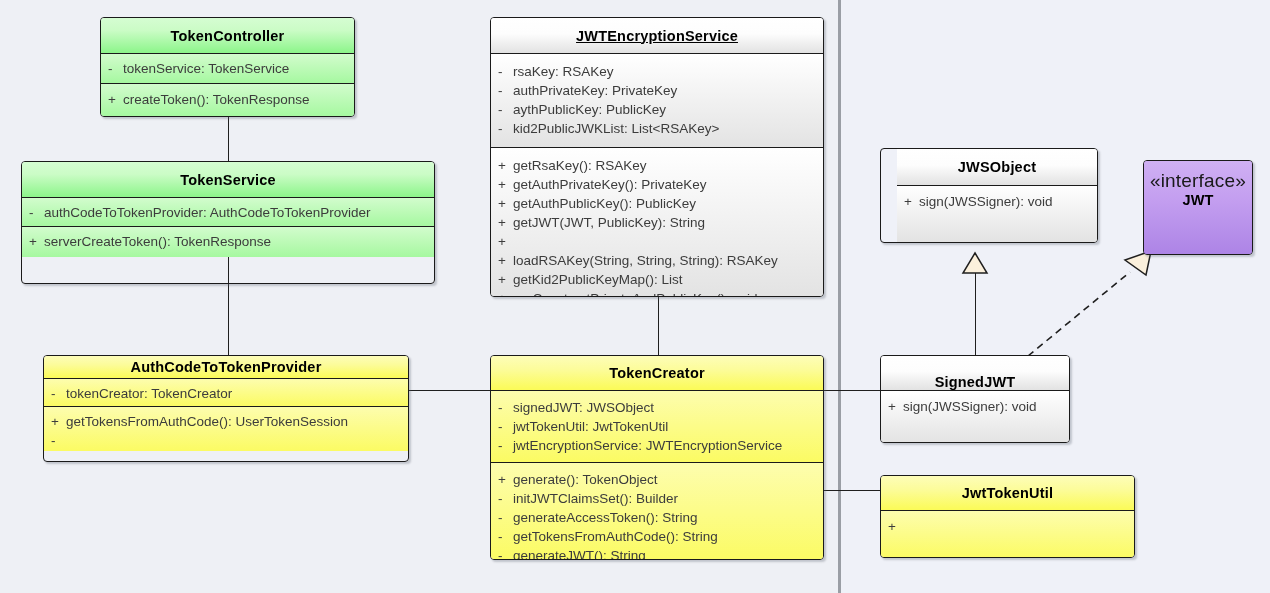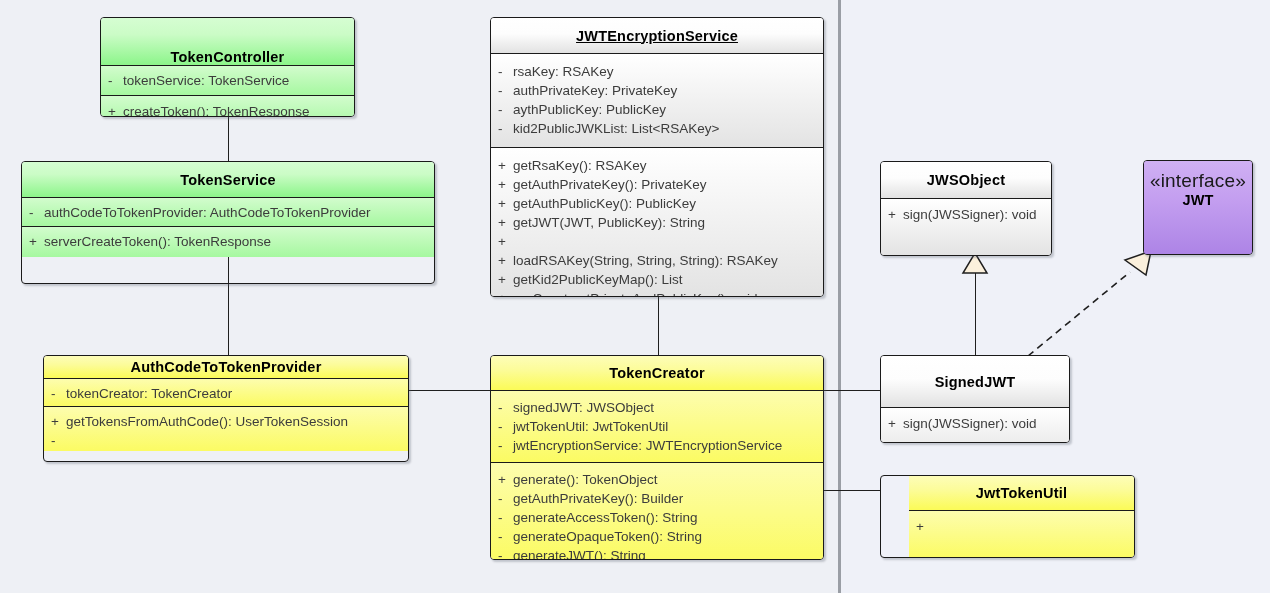--- a/index.html
+++ b/index.html
@@ -123,21 +123,21 @@
   </svg>
 
   <svg class="arrow-svg" width="170" height="120" style="left:1020px; top:250px;">
     <line x1="8" y1="106" x2="110" y2="22" stroke="#1f1f1f" stroke-width="1.6" stroke-dasharray="7,5"></line>
   </svg>
   <svg class="arrow-svg" width="30" height="28" style="left:1124px; top:251px;">
     <polygon points="27,0 22,24 1,9" fill="#fbf0dc" stroke="#1f1f1f" stroke-width="1.5"></polygon>
   </svg>
 
   <div class="umlbox" style="left:100px; top:17px; width:255px; height:100px;">
-    <div class="sect title green" style="height:48px;justify-content:flex-end;">
+    <div class="sect title green" style="height:36px;">
       <span>TokenController</span>
     </div>
     <div class="sect green-sub" style="height:30px; padding-top:5px;">
       <div class="row">
         <span class="vis">-</span>
         <span class="mem">tokenService: TokenService</span>
       </div>
     </div>
     <div class="sect last green-sub" style="height:32px; padding-top:6px;">
       <div class="row">
@@ -261,69 +261,69 @@
         <span class="mem">jwtEncryptionService: JWTEncryptionService</span>
       </div>
     </div>
     <div class="sect last yellow-sub" style="height:98px; padding-top:7px;">
       <div class="row">
         <span class="vis">+</span>
         <span class="mem">generate(): TokenObject</span>
       </div>
       <div class="row">
         <span class="vis">-</span>
-        <span class="mem">getAuthPrivateKey(): Builder</span>
+        <span class="mem">initJWTClaimsSet(): Builder</span>
       </div>
       <div class="row">
         <span class="vis">-</span>
         <span class="mem">generateAccessToken(): String</span>
       </div>
       <div class="row">
         <span class="vis">-</span>
-        <span class="mem">generateOpaqueToken(): String</span>
+        <span class="mem">getTokensFromAuthCode(): String</span>
       </div>
       <div class="row">
         <span class="vis">-</span>
         <span class="mem">generateJWT(): String</span>
       </div>
     </div>
   </div>
 
-  <div class="umlbox" style="left:880px; top:161px; width:172px; height:95px;">
+  <div class="umlbox" style="left:880px; top:148px; width:218px; height:95px;padding-left:16px;">
     <div class="sect title white" style="height:37px;">
       <span>JWSObject</span>
     </div>
     <div class="sect last white-sub" style="height:56px; padding-top:6px;">
       <div class="row">
         <span class="vis">+</span>
         <span class="mem">sign(JWSSigner): void</span>
       </div>
     </div>
   </div>
 
   <div class="umlbox purple" style="left:1143px; top:160px; width:110px; height:95px;">
     <div class="sect last title purple" style="height:100%; justify-content:flex-start; padding-top:9px;">
       <span class="stereo">«interface»</span>
       <span>JWT</span>
     </div>
   </div>
 
   <div class="umlbox" style="left:880px; top:355px; width:190px; height:88px;">
-    <div class="sect title white" style="height:52px;">
+    <div class="sect title white" style="height:35px;justify-content:flex-end;">
       <span>SignedJWT</span>
     </div>
     <div class="sect last white-sub" style="height:52px; padding-top:6px;">
       <div class="row">
         <span class="vis">+</span>
         <span class="mem">sign(JWSSigner): void</span>
       </div>
     </div>
   </div>
 
-  <div class="umlbox" style="left:880px; top:475px; width:255px; height:83px;padding-left:28px;">
+  <div class="umlbox" style="left:880px; top:475px; width:255px; height:83px;">
     <div class="sect title yellow" style="height:35px;">
       <span>JwtTokenUtil</span>
     </div>
     <div class="sect last yellow-sub" style="height:47px; padding-top:6px;">
       <div class="row">
         <span class="vis">+</span>
       </div>
     </div>
   </div>
 

